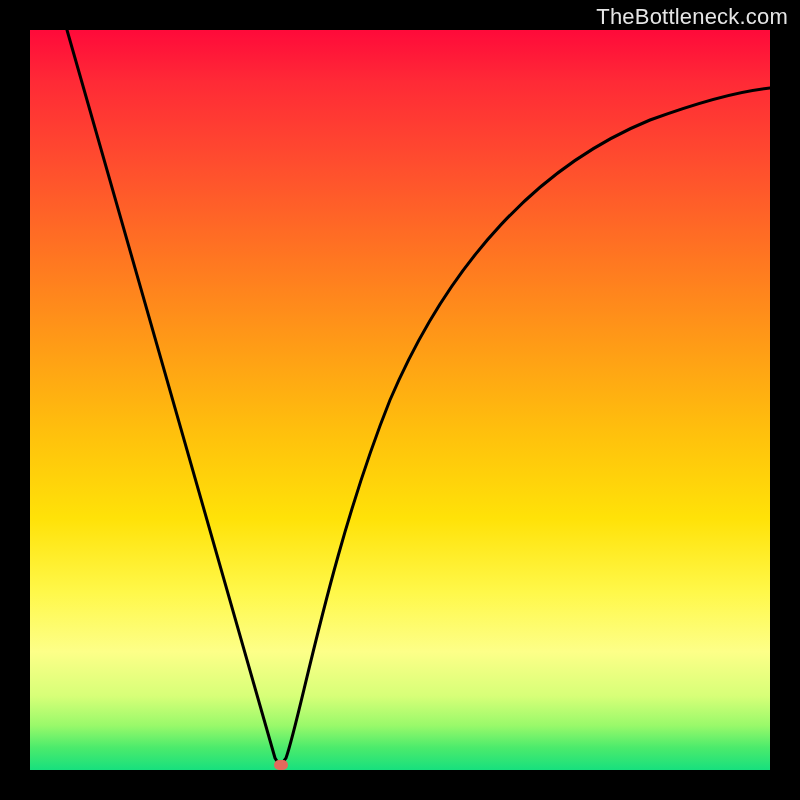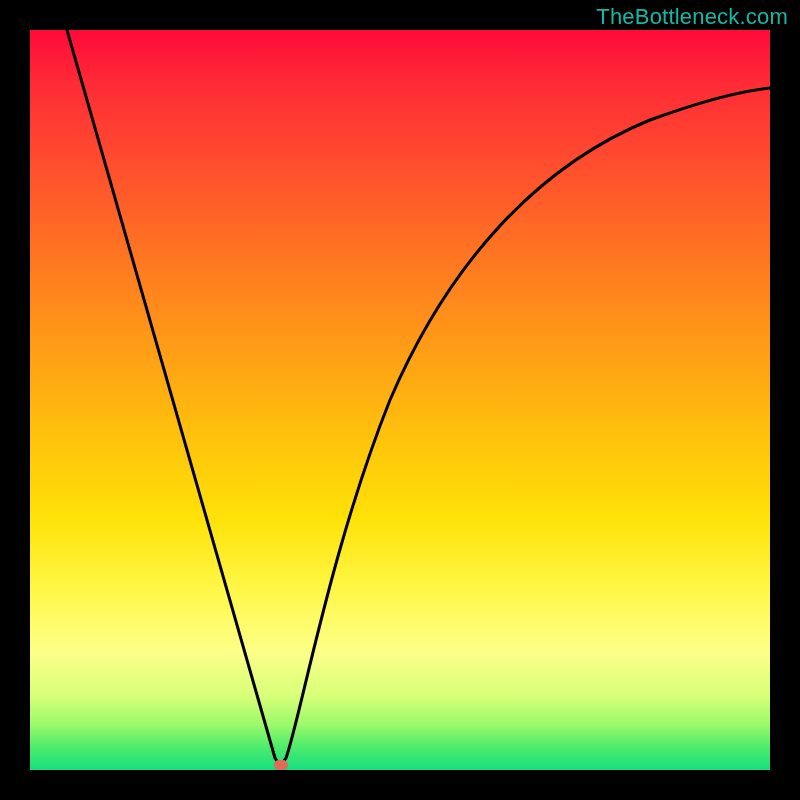--- a/index.html
+++ b/index.html
@@ -14,21 +14,21 @@
   .frame {
     position: relative;
     width: 800px;
     height: 800px;
     background: #000;
   }
   .watermark {
     position: absolute;
     top: 4px;
     right: 12px;
-    color: #14b8a6;
+    color: #e5e5e5;
     font-size: 22px;
     font-weight: 400;
     letter-spacing: 0.2px;
     z-index: 10;
   }
   .plot {
     position: absolute;
     left: 30px;
     top: 30px;
     width: 740px;

